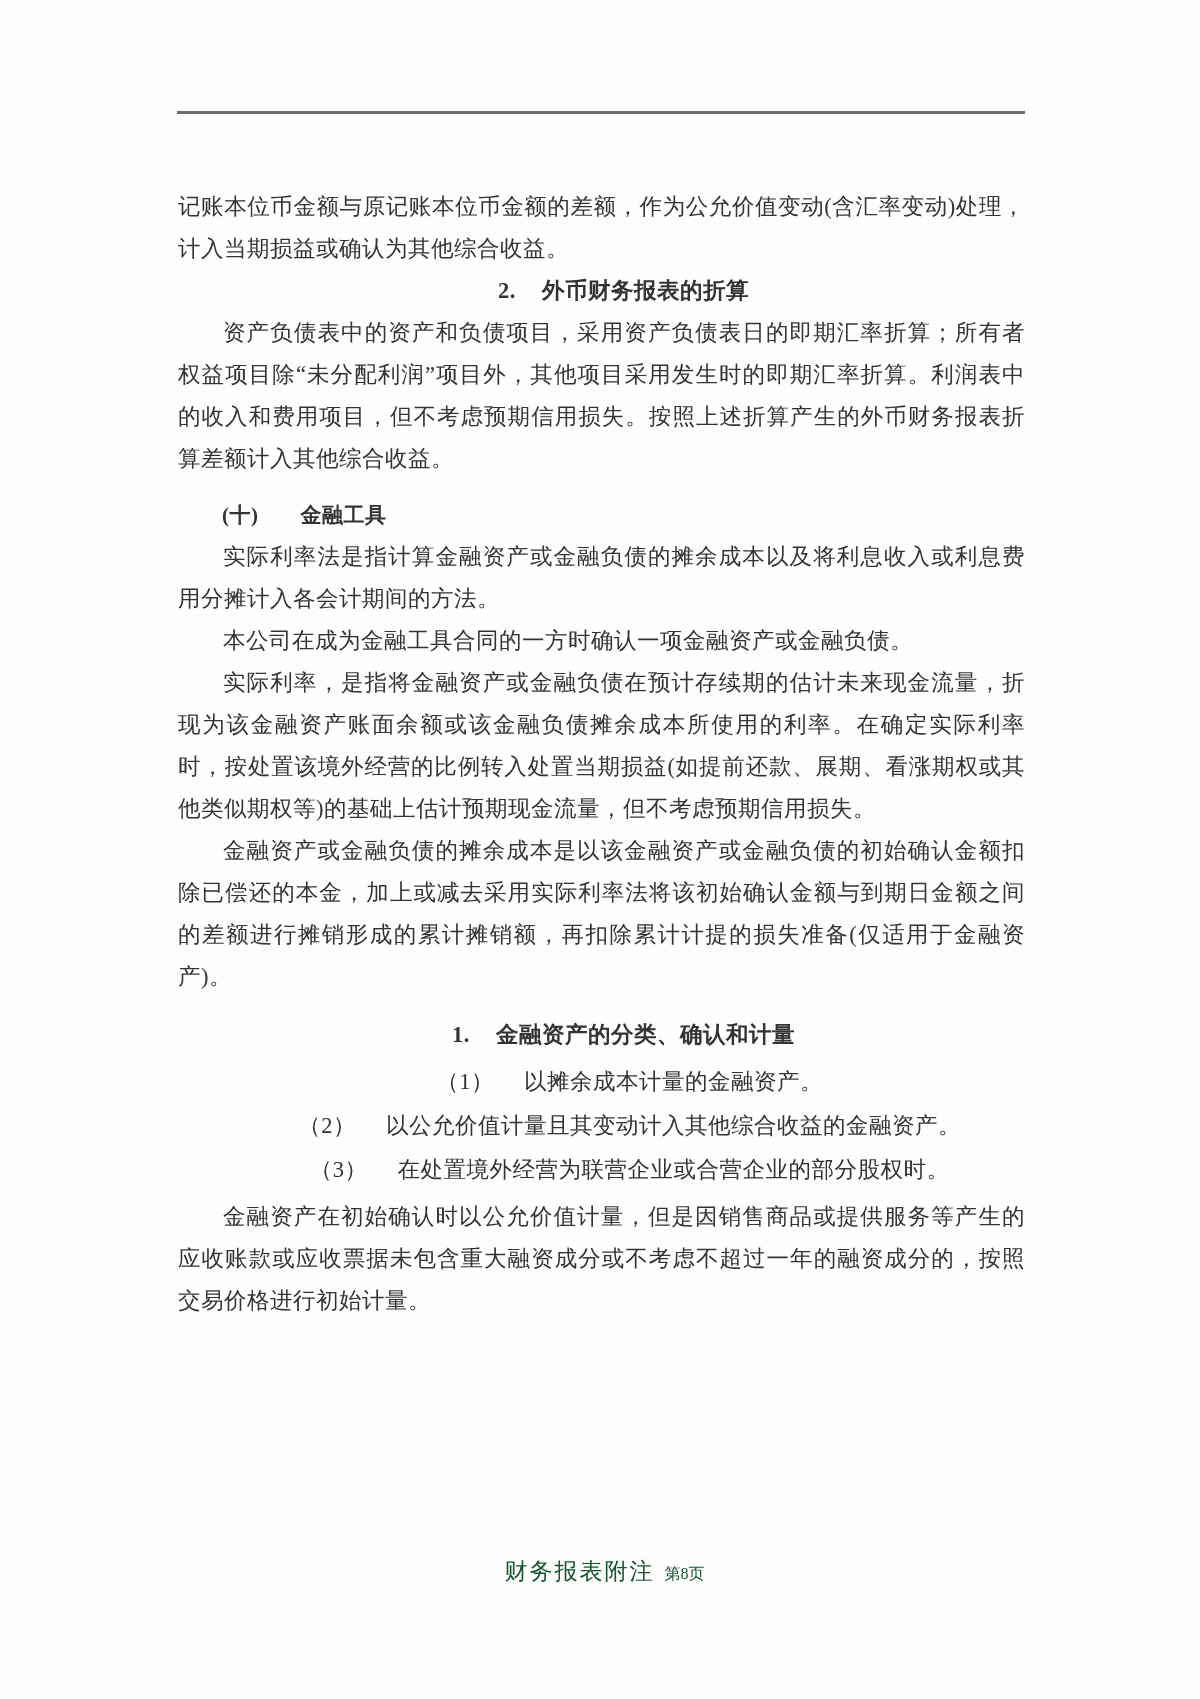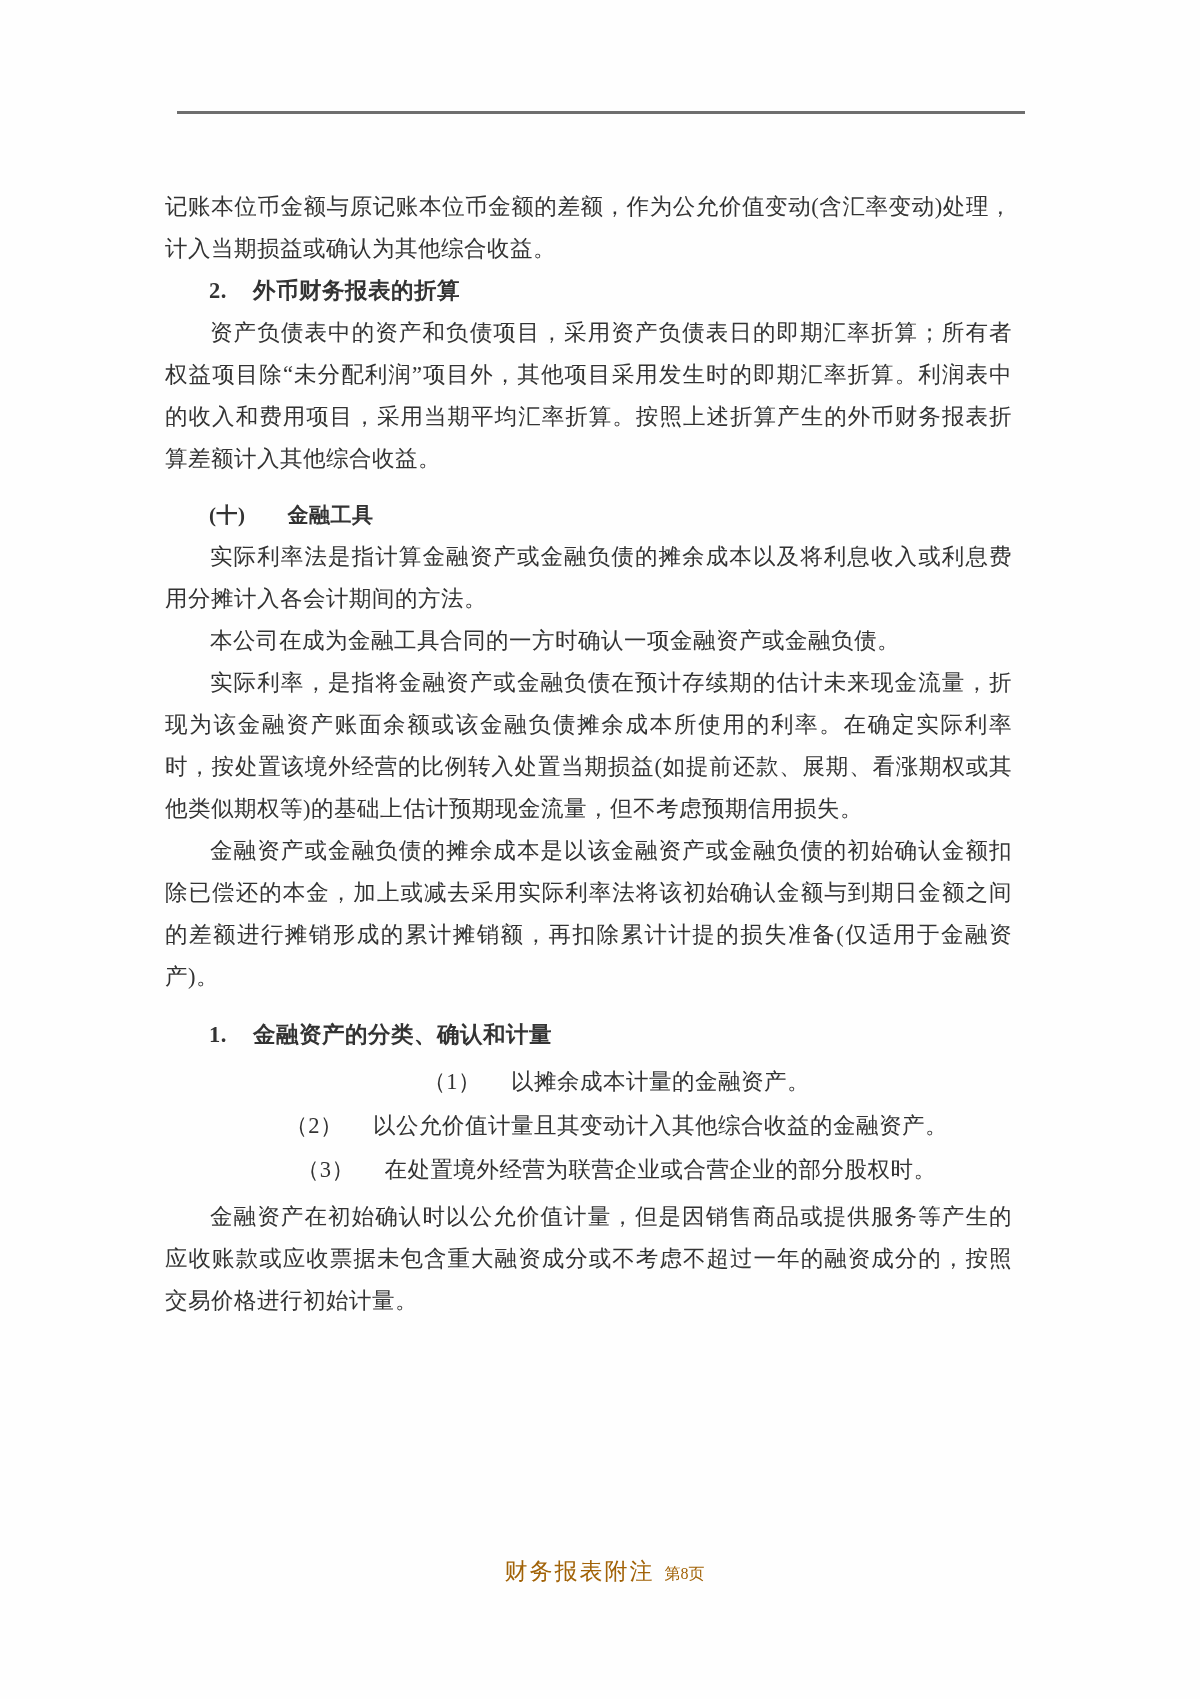--- a/index.html
+++ b/index.html
@@ -18,42 +18,42 @@
   .header-rule{
     position:absolute;
     left:177px;
     top:111px;
     width:848px;
     height:3px;
     background:#6e6e6e;
   }
   .content{
     position:absolute;
-    left:165px;
+    left:178px;
     top:186px;
     width:847px;
     font-size:22.5px;
     line-height:42px;
     text-align:justify;
     letter-spacing:0.5px;
   }
   .para{
     margin:0;
     text-indent:2em;
   }
   .para.no-indent{
     text-indent:0;
   }
   .h-sub{
     margin:0;
     padding-left:44px;
     font-size:22.5px;
     font-weight:bold;
     line-height:42px;
-    text-align:left;
+    text-align:center;
   }
   .h-sub .num{ margin-right:26px; }
   .h-sec{
     margin:14px 0 0 0;
     padding-left:44px;
     font-size:21px;
     font-weight:bold;
     line-height:42px;
     text-align:left;
   }
@@ -65,21 +65,21 @@
     text-align:center;
   }
   .item .num{ margin-right:30px; }
   .list-block{ margin-top:5px; margin-bottom:5px; }
   .footer{
     position:absolute;
     left:9px;
     right:0;
     top:1556px;
     text-align:center;
-    color:#a16207;
+    color:#14532d;
     white-space:nowrap;
   }
   .footer .footer-title{
     font-size:23px;
     letter-spacing:2px;
   }
   .footer .footer-page{
     font-size:16px;
     margin-left:10px;
   }
@@ -92,21 +92,21 @@
   <div class="header-rule"></div>
 
   <div class="content">
 
     <p class="para no-indent">记账本位币金额与原记账本位币金额的差额，作为公允价值变动(含汇率变动)处理，计入当期损益或确认为其他综合收益。</p>
 
     <h3 class="h-sub">
       <span class="num">2.</span><span>外币财务报表的折算</span>
     </h3>
 
-    <p class="para">资产负债表中的资产和负债项目，采用资产负债表日的即期汇率折算；所有者权益项目除“未分配利润”项目外，其他项目采用发生时的即期汇率折算。利润表中的收入和费用项目，采用当期平均汇率折算。按照上述折算产生的外币财务报表折算差额计入其他综合收益。</p>
+    <p class="para">资产负债表中的资产和负债项目，采用资产负债表日的即期汇率折算；所有者权益项目除“未分配利润”项目外，其他项目采用发生时的即期汇率折算。利润表中的收入和费用项目，但不考虑预期信用损失。按照上述折算产生的外币财务报表折算差额计入其他综合收益。</p>
 
 
     <h3 class="h-sec">
       <span class="num">(十)</span><span>金融工具</span>
     </h3>
 
     <p class="para">实际利率法是指计算金融资产或金融负债的摊余成本以及将利息收入或利息费用分摊计入各会计期间的方法。</p>
 
     <p class="para">本公司在成为金融工具合同的一方时确认一项金融资产或金融负债。</p>
 

